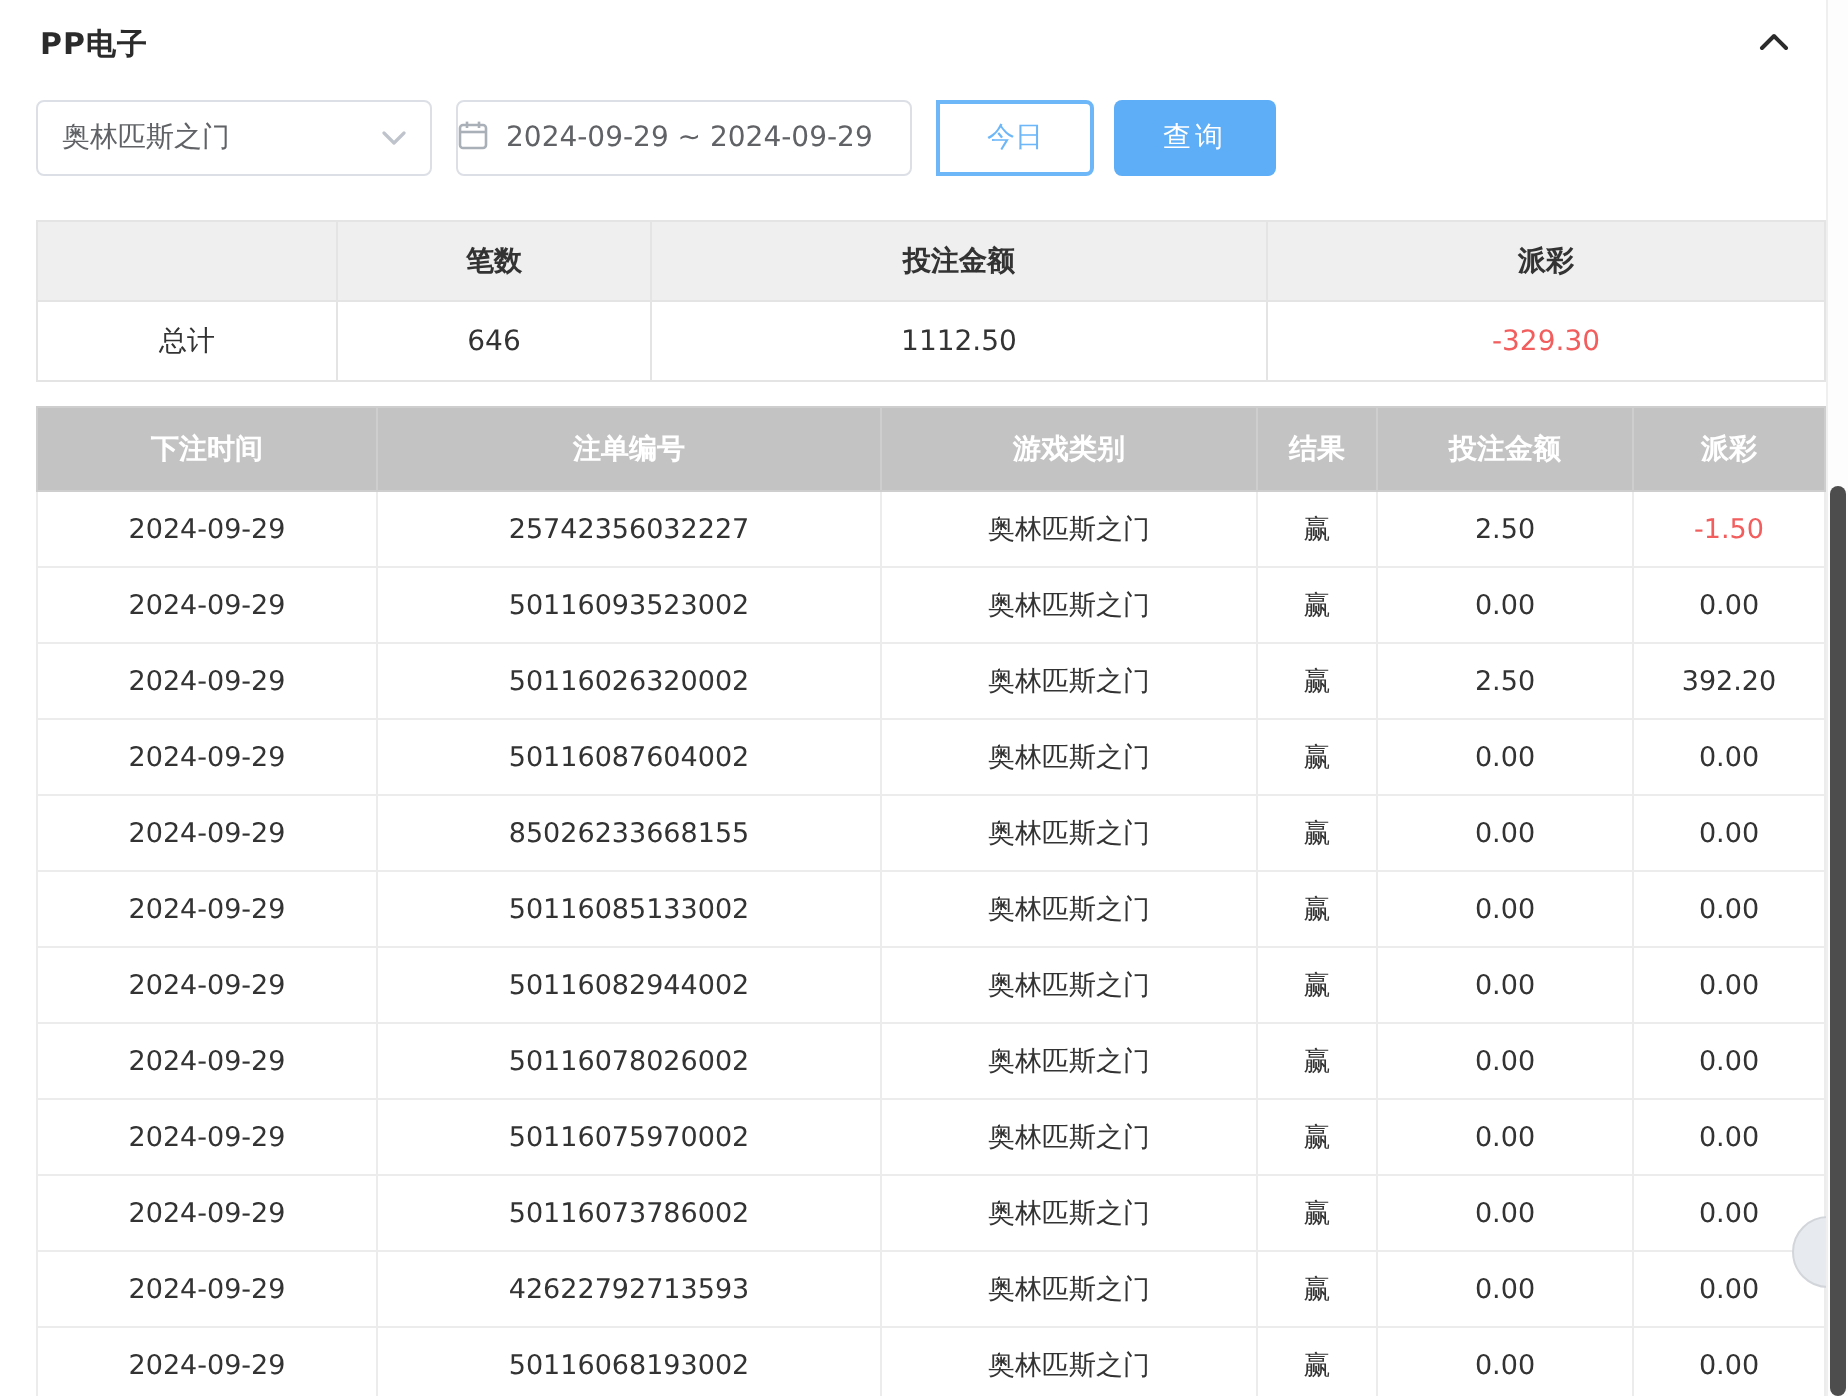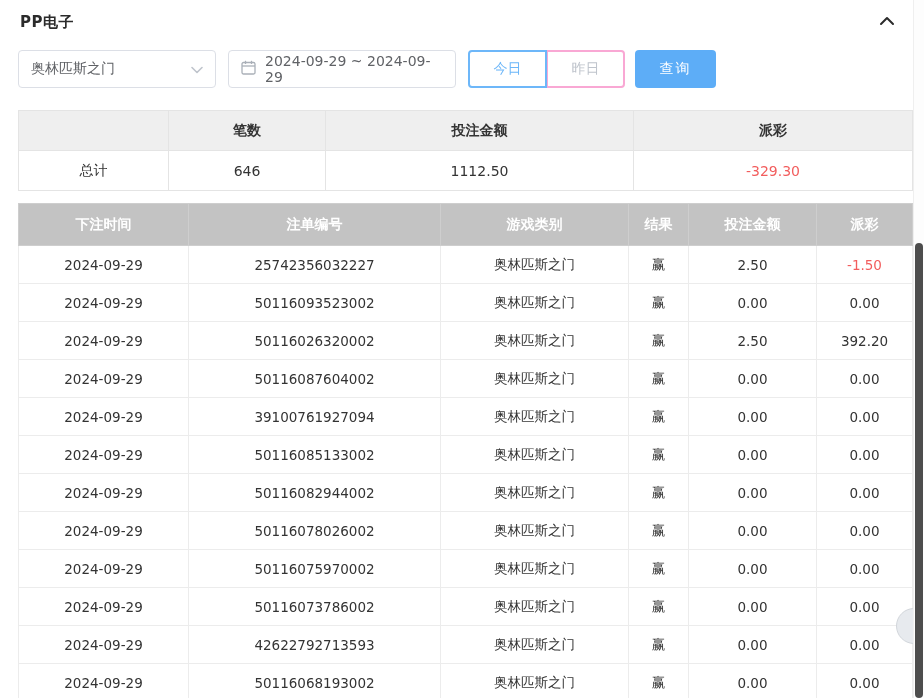--- a/index.html
+++ b/index.html
@@ -27,21 +27,21 @@
   .select-box {
     width: 198px; height: 38px;
     border: 1px solid #dcdfe6; border-radius: 4px;
     display: flex; align-items: center; justify-content: space-between;
     padding: 0 12px; font-size: 14px; color: #606266; cursor: pointer; background: #fff;
   }
   .date-box {
     margin-left: 12px; width: 228px; height: 38px;
     border: 1px solid #dcdfe6; border-radius: 4px;
     display: flex; align-items: center; gap: 9px;
-    padding: 0 12px; font-size: 14px; color: #606266; cursor: pointer; background: #fff;
+    padding: 0 0; font-size: 14px; color: #606266; cursor: pointer; background: #fff;
   }
   .btn-group { margin-left: 12px; display: flex; }
   .range-btn {
     width: 79px; height: 38px; background: #fff;
     border: 2px solid #f9a8d4; font-size: 14px; color: #bfc4cc;
     cursor: pointer; margin-left: -1px; font-family: inherit;
   }
   .range-btn:first-child { margin-left: 0; border-radius: 4px 0 0 4px; }
   .range-btn:last-child { border-radius: 0 4px 4px 0; }
   .range-btn.active { color: #6db7f9; border-color: #6db7f9; position: relative; z-index: 1; }
@@ -122,21 +122,20 @@
             <line x1="1" y1="6" x2="14" y2="6" stroke="#aab0b8" stroke-width="1.3"></line>
             <line x1="4.5" y1="0.8" x2="4.5" y2="4" stroke="#aab0b8" stroke-width="1.3"></line>
             <line x1="10.5" y1="0.8" x2="10.5" y2="4" stroke="#aab0b8" stroke-width="1.3"></line>
           </svg>
       </span>
       <span>2024-09-29 ~ 2024-09-29</span>
     </div>
 
     <div class="btn-group">
         <button class="range-btn active">今日</button>
-        <button class="range-btn">昨日</button>
       </div>
 
     <button class="query-btn">查询</button>
   </div>
 
   <table class="summary-table">
     <colgroup>
         <col style="width:150px">
         <col style="width:157px">
         <col style="width:308px">
@@ -207,21 +206,21 @@
         <tr>
           <td>2024-09-29</td>
           <td>50116087604002</td>
           <td>奥林匹斯之门</td>
           <td>赢</td>
           <td>0.00</td>
           <td>0.00</td>
         </tr>
         <tr>
           <td>2024-09-29</td>
-          <td>39100761927094</td>
+          <td>85026233668155</td>
           <td>奥林匹斯之门</td>
           <td>赢</td>
           <td>0.00</td>
           <td>0.00</td>
         </tr>
         <tr>
           <td>2024-09-29</td>
           <td>50116085133002</td>
           <td>奥林匹斯之门</td>
           <td>赢</td>

